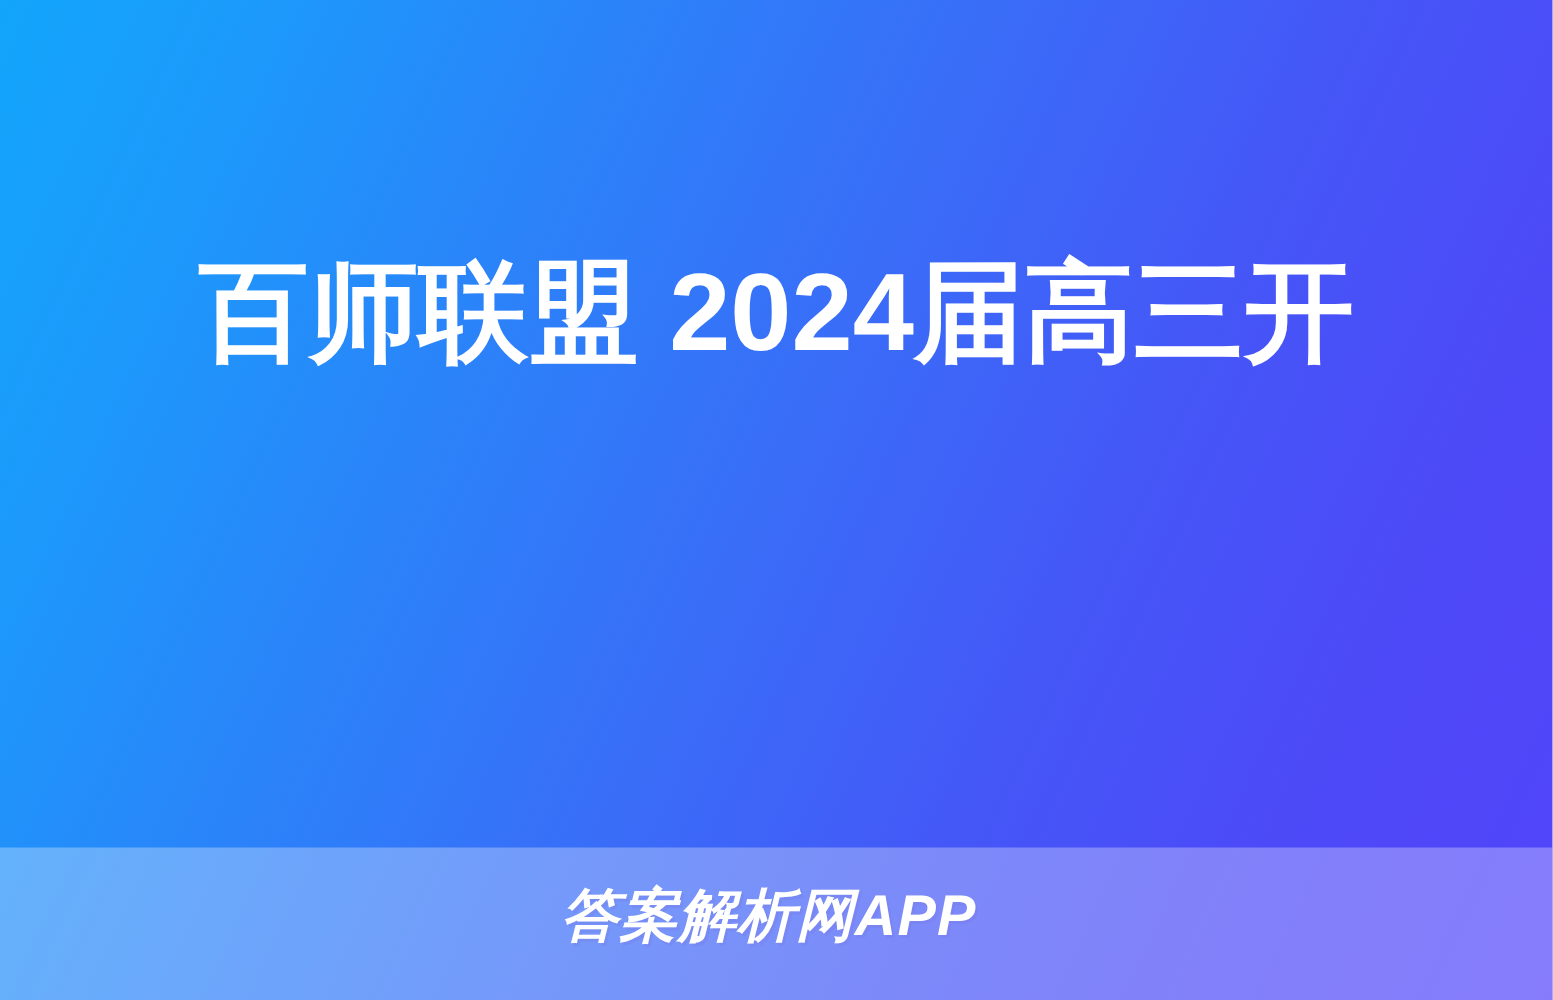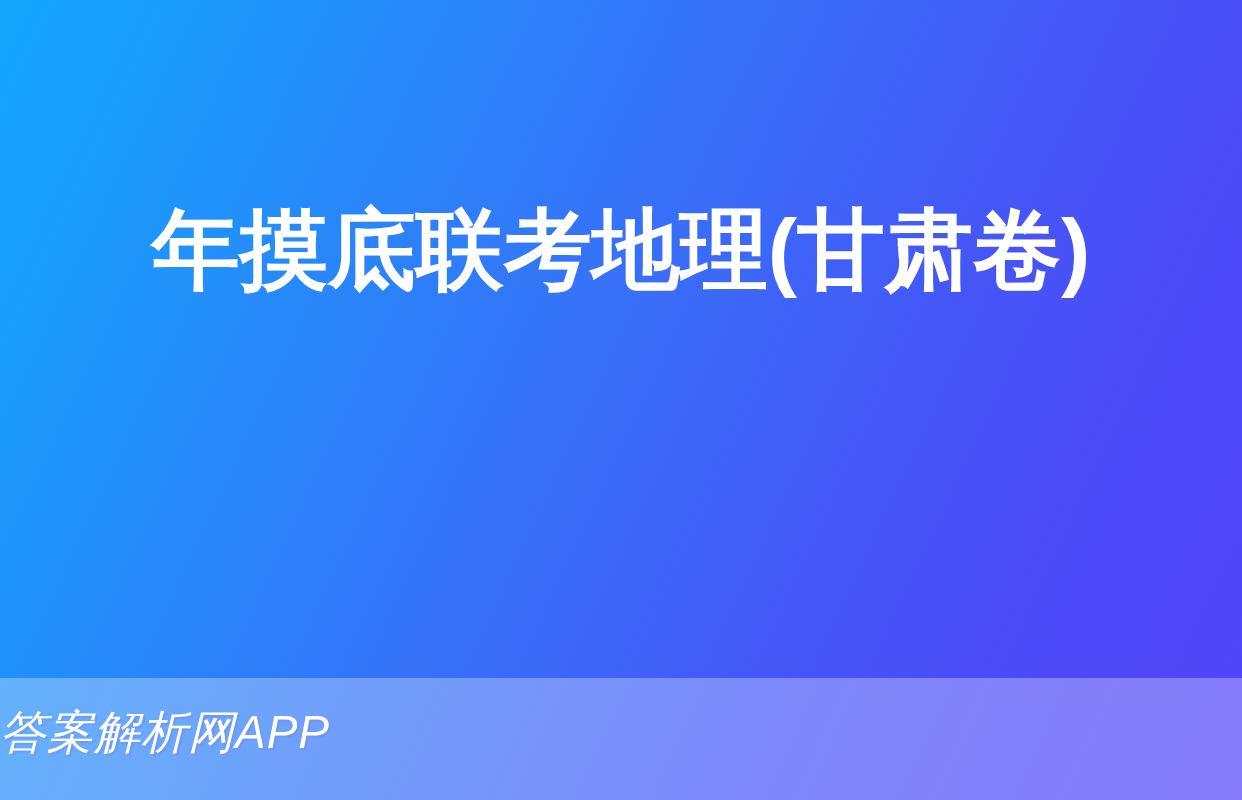--- a/index.html
+++ b/index.html
@@ -57,36 +57,37 @@
     top: 678px;
     height: 122px;
     background: rgba(255, 255, 255, 0.30);
   }
 
   .watermark {
     position: absolute;
     left: 0;
     right: 12px;
     top: 706px;
+    text-align: center;
     color: #ffffff;
     font-size: 46px;
     line-height: 52px;
-    font-weight: 400;
+    font-weight: 700;
     font-style: italic;
     letter-spacing: 1px;
     white-space: nowrap;
     text-shadow: 2px 2px 0 rgba(120, 120, 230, 0.28);
   }
 </style>
 </head>
 <body>
 
 <div class="poster">
 
   <div class="title-block">
-    <span class="title-line">年摸底联考地理(甘肃卷)</span>
+    <span class="title-line">百师联盟 2024届高三开</span>
   </div>
 
   <div class="footer-band"></div>
 
   <div class="watermark">答案解析网APP</div>
 
 </div>
 
 </body></html>

